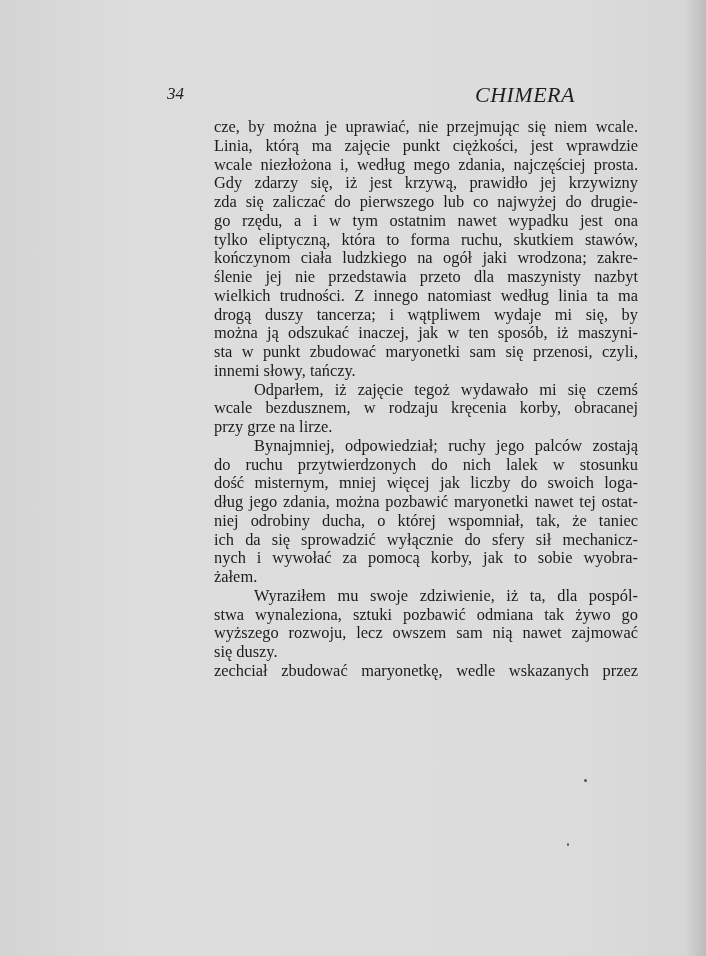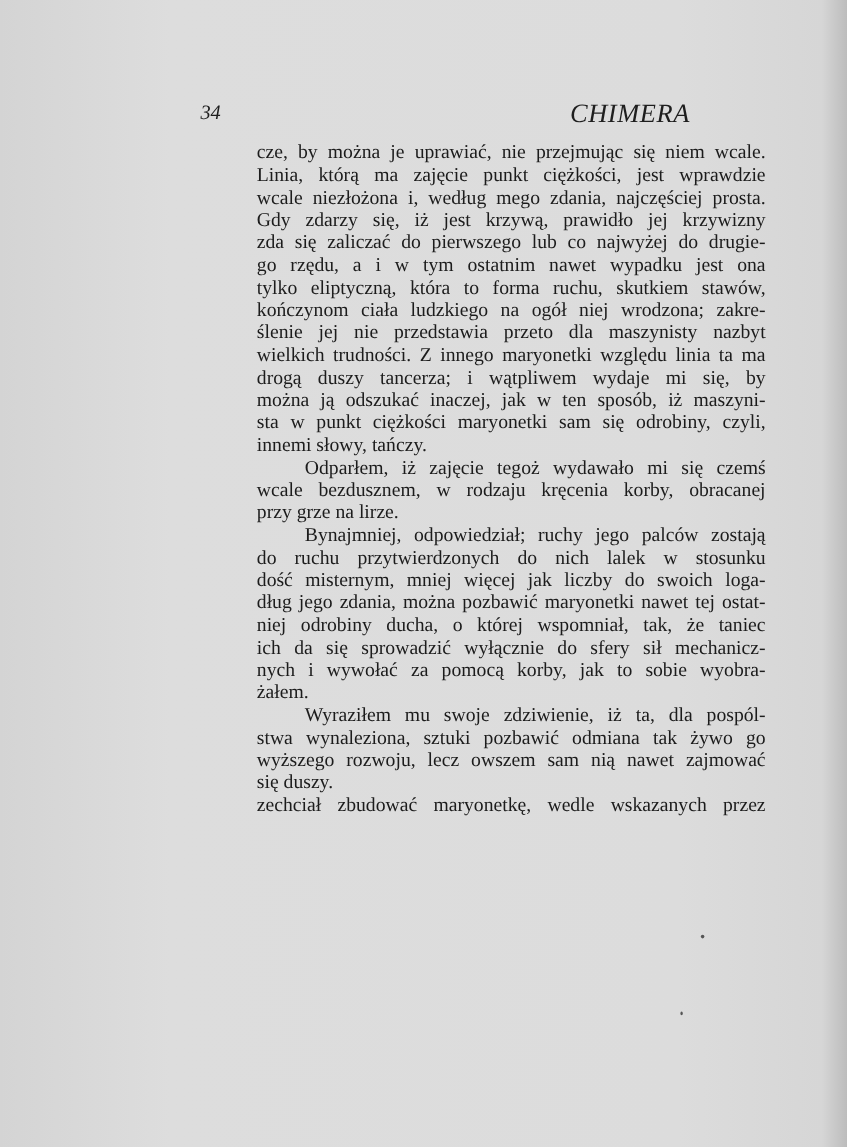--- a/index.html
+++ b/index.html
@@ -47,26 +47,26 @@
 
   <div class="body-text" id="body-text">
       <div>
         <span class="line">cze, by można je uprawiać, nie przejmując się niem wcale.</span>
         <span class="line">Linia, którą ma zajęcie punkt ciężkości, jest wprawdzie</span>
         <span class="line">wcale niezłożona i, według mego zdania, najczęściej prosta.</span>
         <span class="line">Gdy zdarzy się, iż jest krzywą, prawidło jej krzywizny</span>
         <span class="line">zda się zaliczać do pierwszego lub co najwyżej do drugie-</span>
         <span class="line">go rzędu, a i w tym ostatnim nawet wypadku jest ona</span>
         <span class="line">tylko eliptyczną, która to forma ruchu, skutkiem stawów,</span>
-        <span class="line">kończynom ciała ludzkiego na ogół niej wrodzona; zakre-</span>
+        <span class="line">kończynom ciała ludzkiego na ogół jaki wrodzona; zakre-</span>
         <span class="line">ślenie jej nie przedstawia przeto dla maszynisty nazbyt</span>
-        <span class="line">wielkich trudności. Z innego maryonetki względu linia ta ma</span>
+        <span class="line">wielkich trudności. Z innego natomiast według linia ta ma</span>
         <span class="line">drogą duszy tancerza; i wątpliwem wydaje mi się, by</span>
         <span class="line">można ją odszukać inaczej, jak w ten sposób, iż maszyni-</span>
-        <span class="line">sta w punkt ciężkości maryonetki sam się odrobiny, czyli,</span>
+        <span class="line">sta w punkt zbudować maryonetki sam się przenosi, czyli,</span>
         <span class="line last">innemi słowy, tańczy.</span>
       </div>
       <div>
         <span class="line indent">Odparłem, iż zajęcie tegoż wydawało mi się czemś</span>
         <span class="line">wcale bezdusznem, w rodzaju kręcenia korby, obracanej</span>
         <span class="line last">przy grze na lirze.</span>
       </div>
       <div>
         <span class="line indent">Bynajmniej, odpowiedział; ruchy jego palców zostają</span>
         <span class="line">do ruchu przytwierdzonych do nich lalek w stosunku</span>

